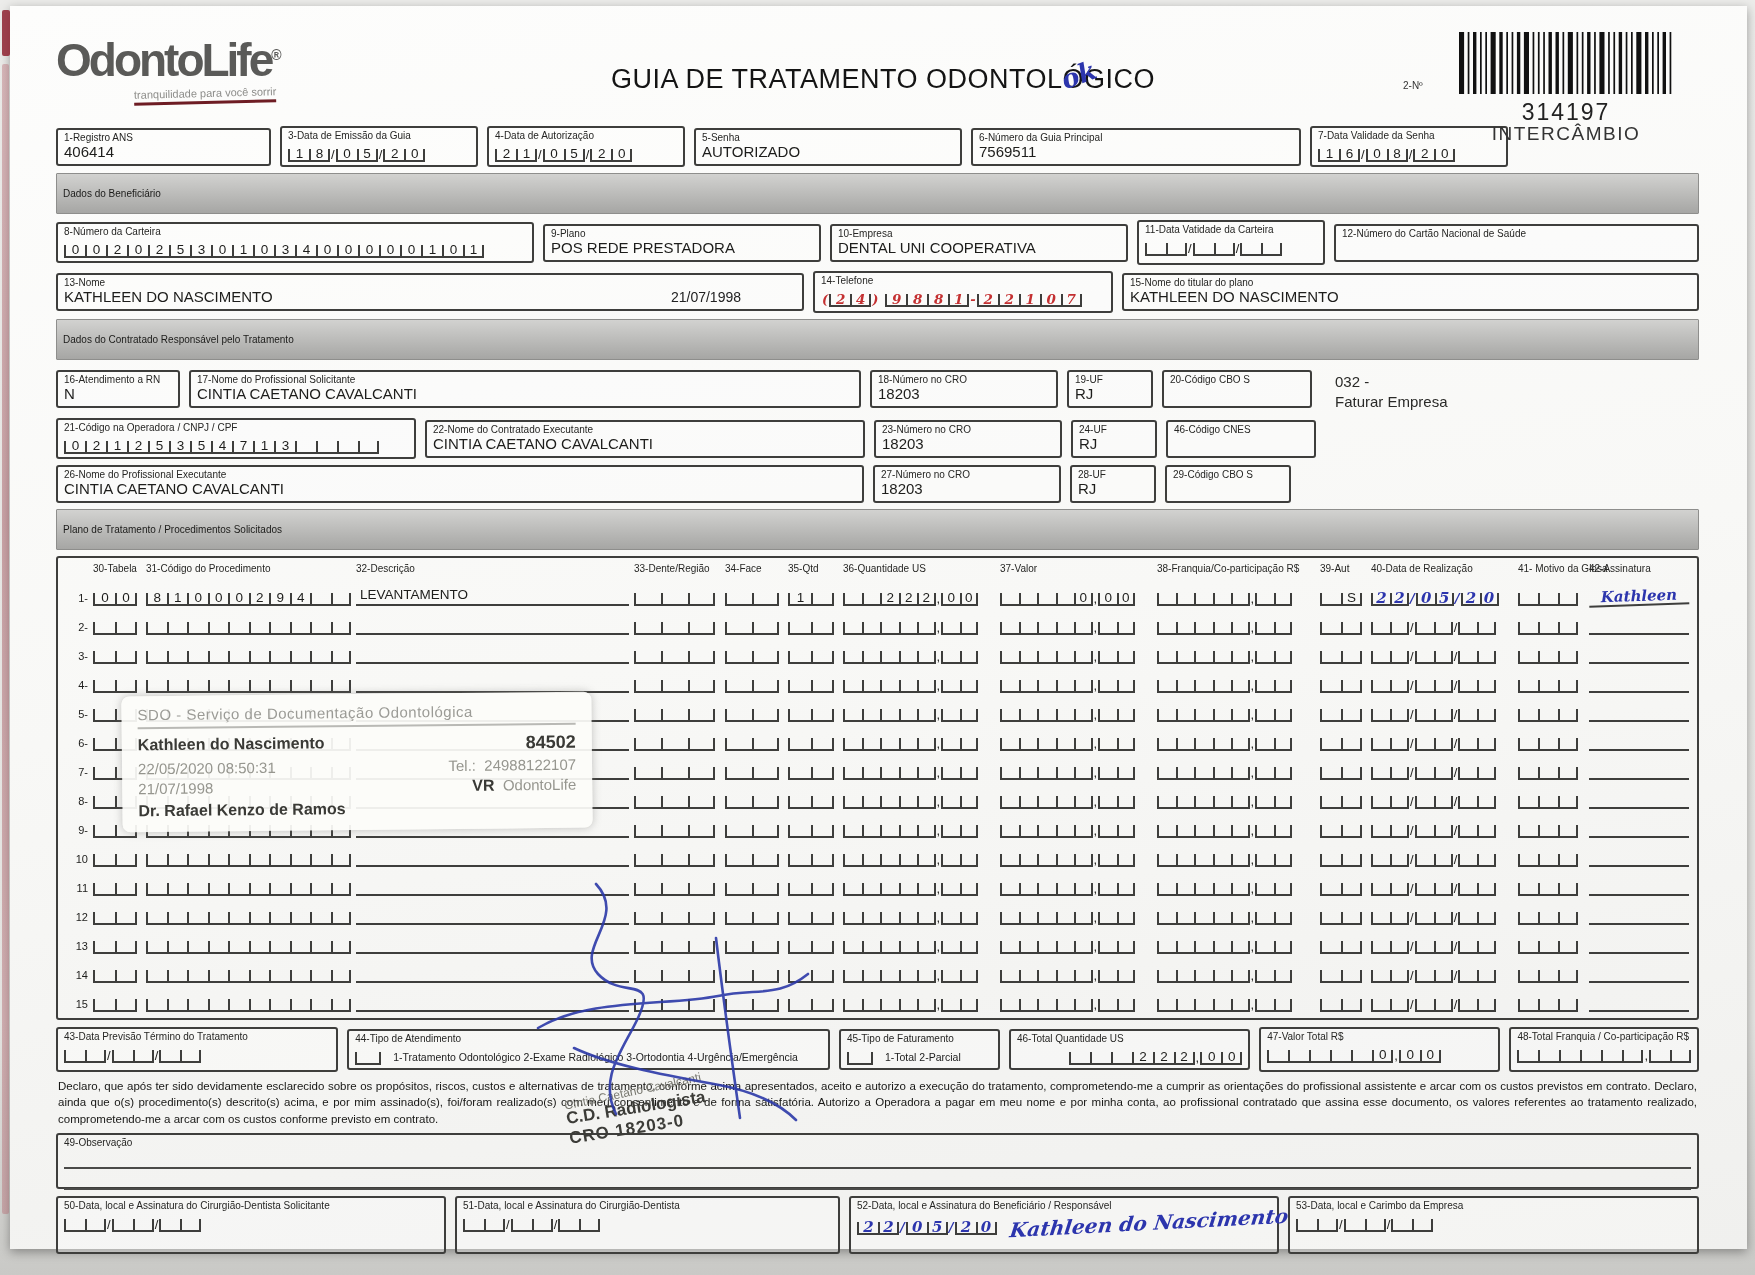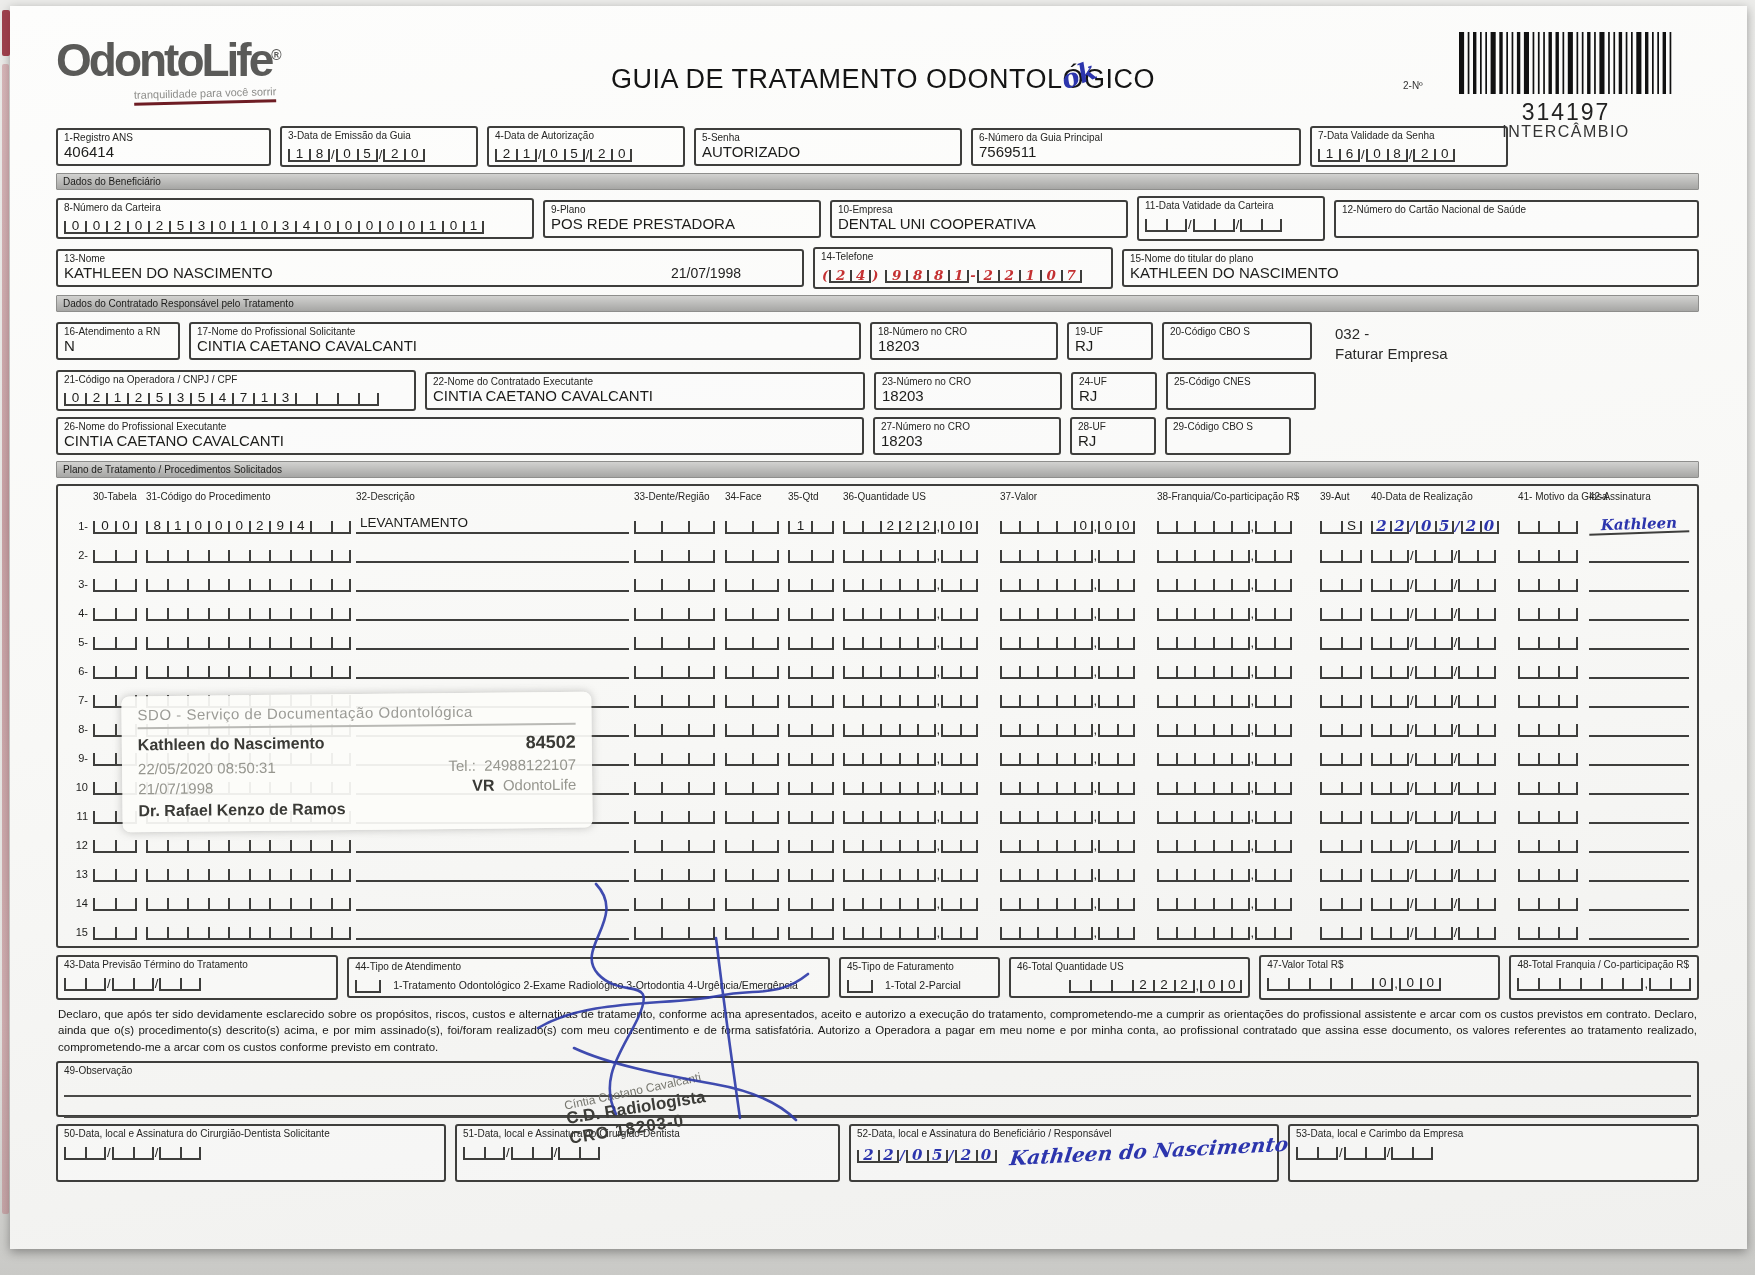--- a/index.html
+++ b/index.html
@@ -15,29 +15,29 @@
   .hdr{position:relative;height:94px}
   .logo{font-size:46px;font-weight:bold;color:#5a5a58;letter-spacing:-3px;line-height:46px}
   .logo .reg{font-size:14px;vertical-align:super;letter-spacing:0}
   .tagline{display:inline-block;font-size:11px;color:#8d8d8a;margin-left:78px;padding-bottom:2px;
            border-bottom:3px solid #6e1d24;transform:rotate(-1.5deg)}
   .title{position:absolute;left:555px;top:32px;font-size:27px;color:#141414;letter-spacing:.5px;white-space:nowrap}
   .ok-note{position:absolute;left:1005px;top:28px;font-size:26px;transform:rotate(-20deg)}
   .bc-wrap{position:absolute;right:18px;top:0;width:230px;text-align:center}
   .bc-label{position:absolute;left:-48px;top:48px;font-size:10px;color:#333}
   .bc-num{font-size:23px;letter-spacing:2px;color:#222;margin-top:1px}
-  .bc-ex{font-size:16px;letter-spacing:1.5px;color:#333;margin-top:-3px}
+  .bc-ex{font-size:19px;letter-spacing:1.5px;color:#333;margin-top:-3px}
 
   
   .row{display:flex;gap:9px;margin-bottom:6px;align-items:center}
   .box{border:2px solid #3e3e3c;border-radius:3px;padding:2px 6px 3px;box-sizing:border-box;background:rgba(255,255,255,.28)}
   .lbl{font-size:10px;line-height:11px;color:#262624;white-space:nowrap;overflow:hidden}
   .val{font-size:15px;line-height:18px;min-height:18px;white-space:nowrap}
   .secbar{background:linear-gradient(#d2d2d0,#a6a6a4);border:1px solid #8e8e8c;font-size:10px;line-height:13px;
-          padding:1px 6px;color:#1b1b19;margin:1px 0 6px;border-radius:1px}
+          padding:13px 6px;color:#1b1b19;margin:1px 0 6px;border-radius:1px}
 
   
   .comb{display:inline-flex;align-items:flex-end;height:19px;margin-top:2px}
   .comb .c{width:21px;height:13px;border-left:2px solid #3e3e3c;border-bottom:2px solid #3e3e3c;box-sizing:border-box;
            display:inline-flex;align-items:flex-end;justify-content:center;font-size:13.5px;line-height:12px}
   .comb .c.cr{border-right:2px solid #3e3e3c}
   .comb .sep{font-size:13px;line-height:14px;padding:0 1px}
   .comb .gap{width:6px}
 
   .hand-blue, .hand-blue .c, .hand-blue .sep{color:#2c35ad;font-family:"DejaVu Serif",serif;font-style:italic;font-weight:700}
@@ -345,21 +345,21 @@
     </div>
     <div class="box" style="width:188px">
       <div class="lbl">23-Número no CRO</div>
       <div class="val">18203</div>
     </div>
     <div class="box" style="width:86px">
       <div class="lbl">24-UF</div>
       <div class="val">RJ</div>
     </div>
     <div class="box" style="width:150px">
-      <div class="lbl">25-Código CNES</div>
+      <div class="lbl">46-Código CNES</div>
       <div class="val"></div>
     </div>
   </div>
   <div class="row">
     <div class="box" style="width:808px">
       <div class="lbl">26-Nome do Profissional Executante</div>
       <div class="val">CINTIA CAETANO CAVALCANTI</div>
     </div>
     <div class="box" style="width:188px">
       <div class="lbl">27-Número no CRO</div>

